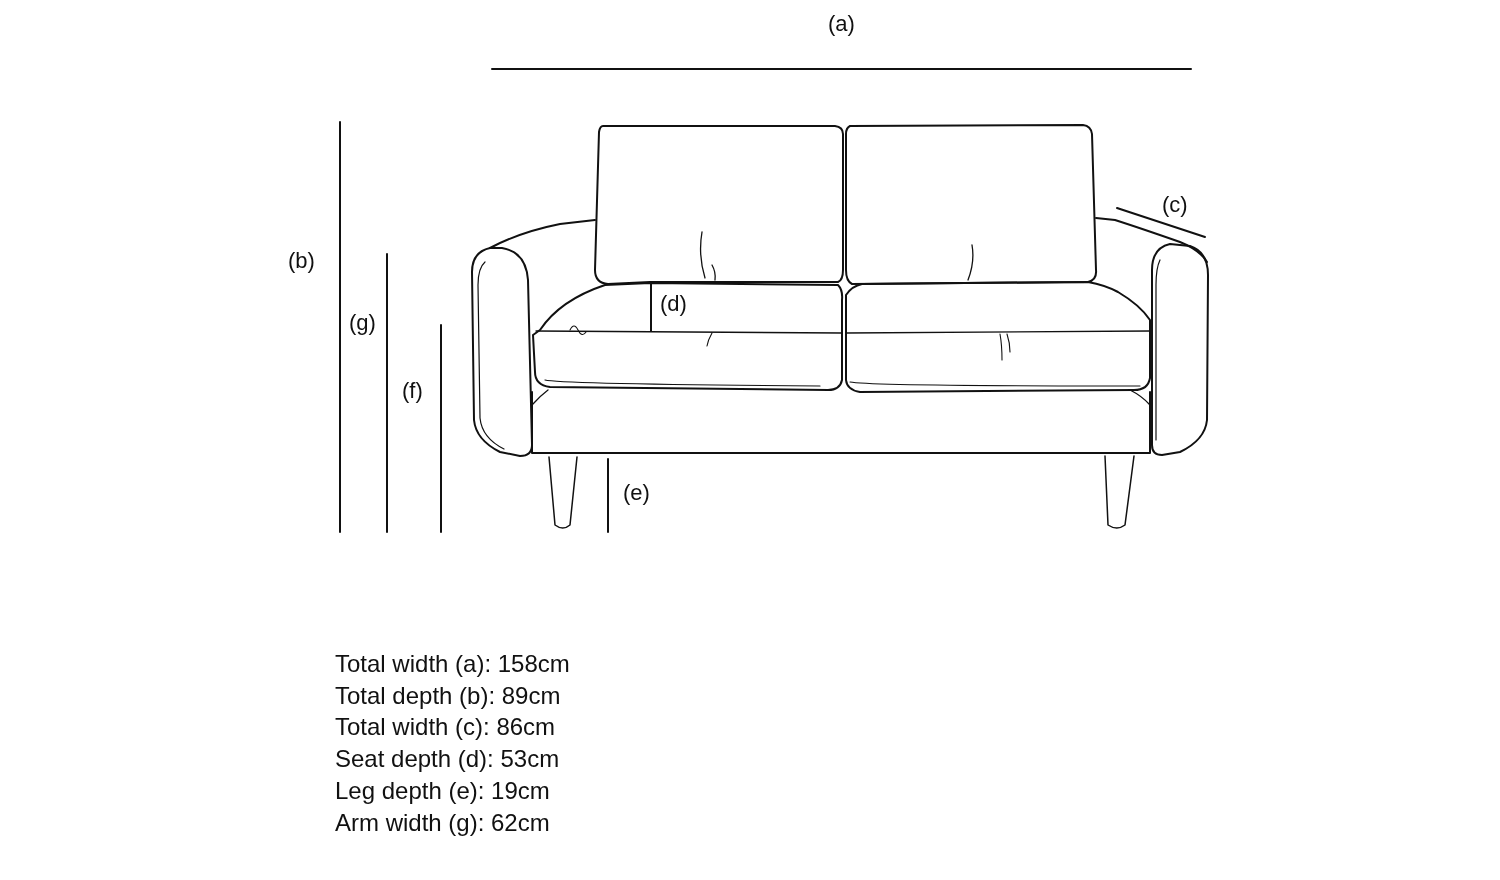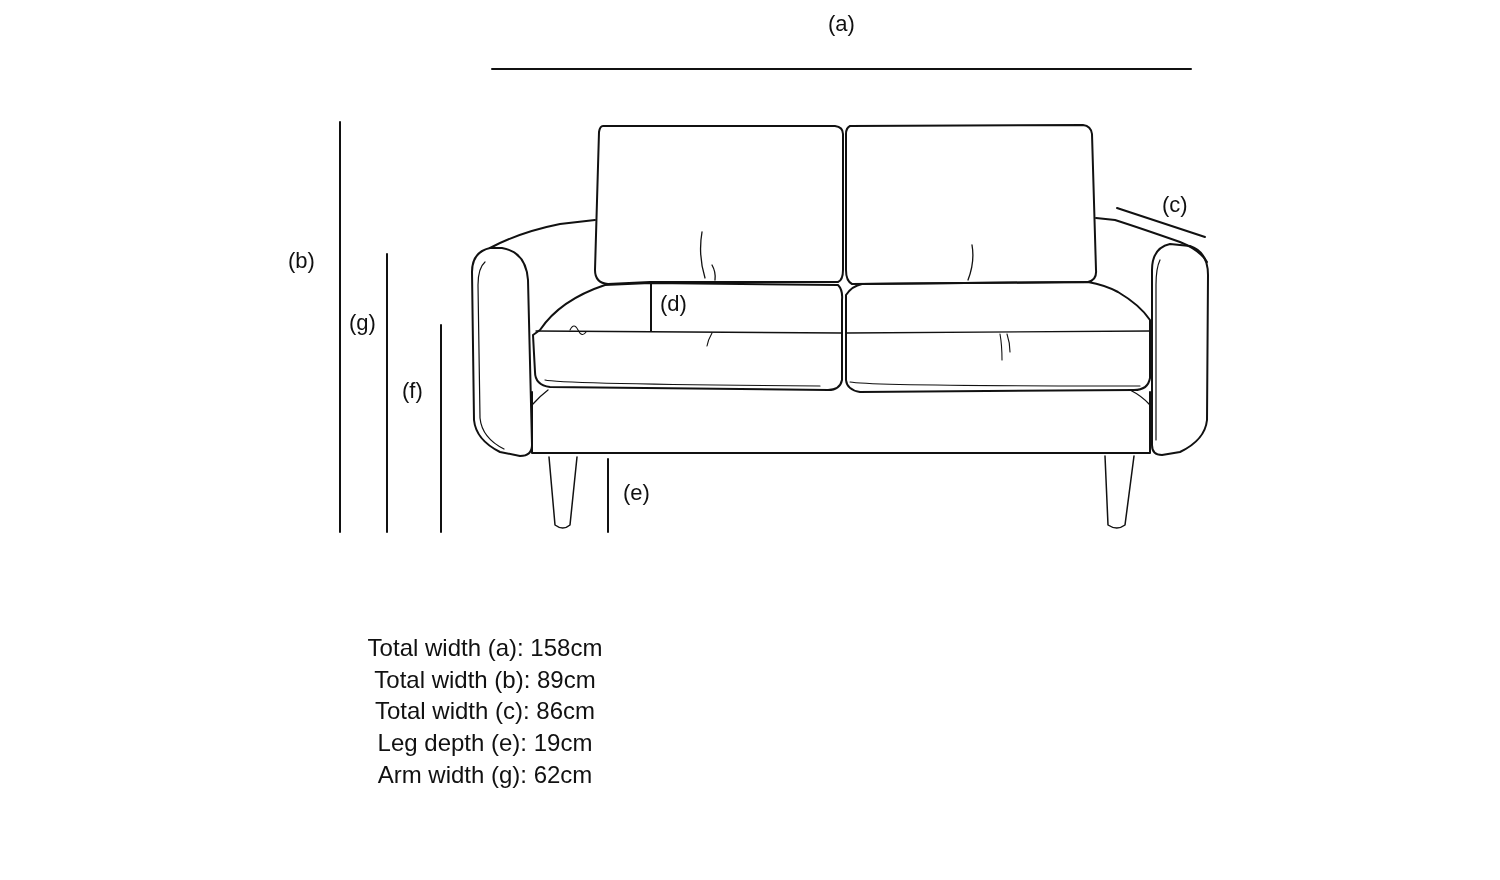--- a/index.html
+++ b/index.html
@@ -1,21 +1,21 @@
 <!DOCTYPE html>
 <html><head>
 <meta charset="utf-8">
 <style>
   html, body { margin: 0; padding: 0; background: #ffffff; }
   body { width: 1500px; height: 880px; position: relative; overflow: hidden;
          font-family: "Liberation Sans", "DejaVu Sans", sans-serif; color: #111; }
   .stage { position: absolute; left: 0; top: 0; width: 1500px; height: 880px; }
   .diagram-svg { position: absolute; left: 0; top: 0; }
   .lbl { position: absolute; font-size: 22px; line-height: 1; color: #111; white-space: nowrap; }
-  .specs { position: absolute; left: 335px; top: 632px; width: 300px; text-align: center; }
+  .specs { position: absolute; left: 335px; top: 648px; width: 300px; text-align: left; }
   .spec-line { font-size: 24px; line-height: 31.7px; color: #111; white-space: nowrap; }
 </style>
 </head>
 <body>
 
 <div class="stage">
 
   <svg class="diagram-svg" width="1500" height="880" viewBox="0 0 1500 880" fill="none" stroke="#111" stroke-linecap="round" stroke-linejoin="round">
 
     <g stroke-width="2">
@@ -77,18 +77,19 @@
   <span class="lbl" style="left:828px; top:13px;">(a)</span>
   <span class="lbl" style="left:288px; top:250px;">(b)</span>
   <span class="lbl" style="left:349px; top:312px;">(g)</span>
   <span class="lbl" style="left:402px; top:380px;">(f)</span>
   <span class="lbl" style="left:660px; top:293px;">(d)</span>
   <span class="lbl" style="left:623px; top:482px;">(e)</span>
   <span class="lbl" style="left:1162px; top:194px;">(c)</span>
 
   <div class="specs">
     <div class="spec-line">Total width (a): 158cm</div>
-    <div class="spec-line">Total width (b): 89cm</div>
+    <div class="spec-line">Total depth (b): 89cm</div>
     <div class="spec-line">Total width (c): 86cm</div>
+    <div class="spec-line">Seat depth (d): 53cm</div>
     <div class="spec-line">Leg depth (e): 19cm</div>
     <div class="spec-line">Arm width (g): 62cm</div>
   </div>
 </div>
 
 </body></html>

